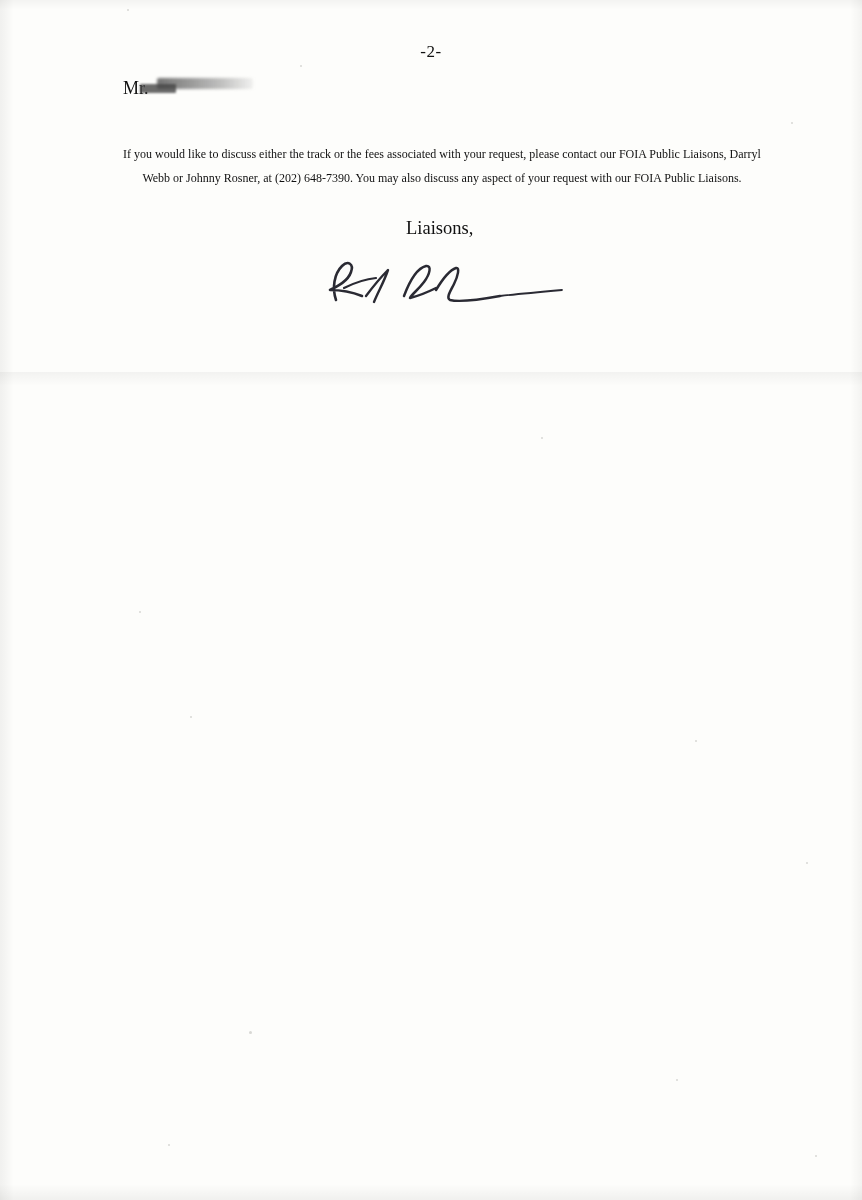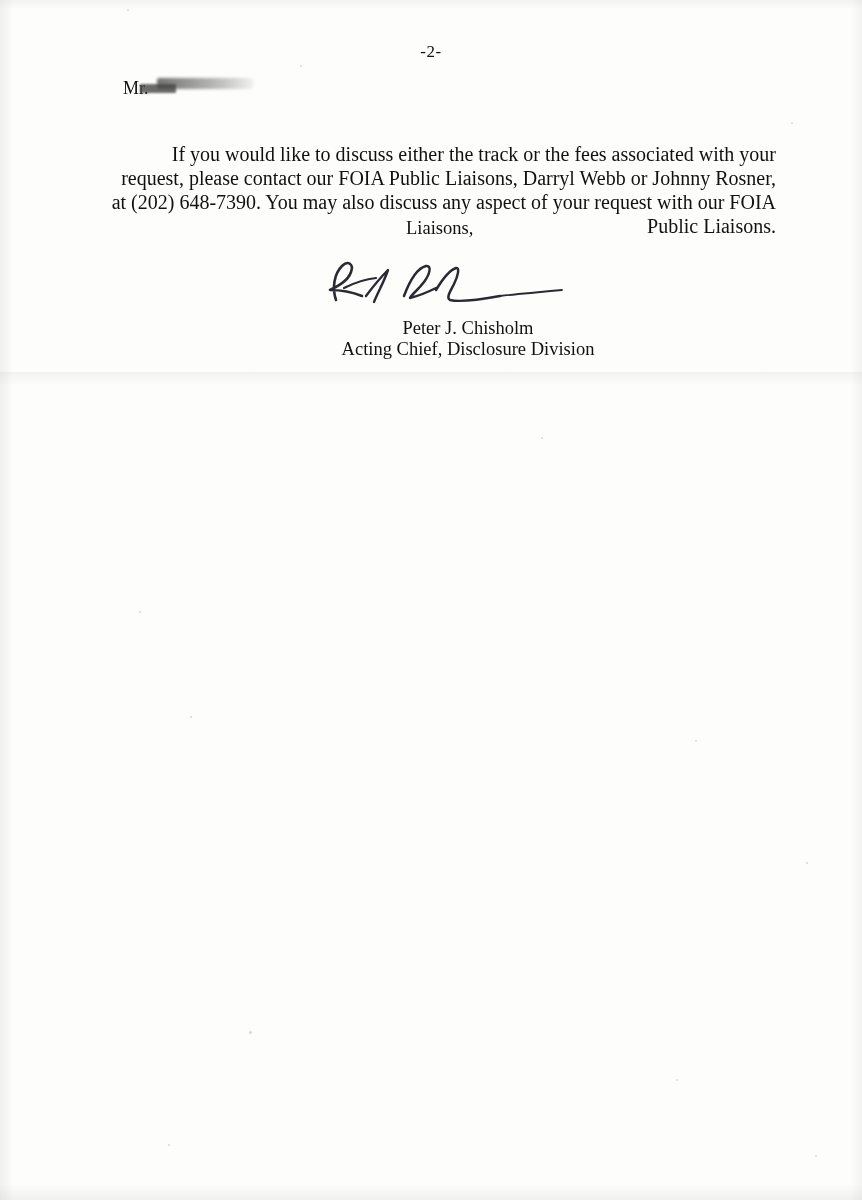--- a/index.html
+++ b/index.html
@@ -84,23 +84,23 @@
     background: rgba(70,70,70,0.8);
     filter: blur(1.1px);
     border-radius: 1px;
   }
 
   #body-paragraph {
     position: absolute;
     top: 142px;
     left: 108px;
     width: 668px;
-    font-size: 20px;
+    font-size: 12px;
     line-height: 24px;
-    text-align: right;
+    text-align: center;
   }
 
   #closing {
     position: absolute;
     top: 218px;
     left: 406px;
     font-size: 18.5px;
   }
 
   #signature-wrap {
@@ -160,18 +160,14 @@
         <path d="M18 48 C14 36, 16 22, 24 14 C30 8, 36 12, 33 20 C30 29, 20 34, 12 38 C22 38, 34 40, 44 44" stroke-width="2.6"></path>
         <path d="M26 36 C36 31, 48 27, 58 26" stroke-width="2.2"></path>
         <path d="M48 44 C54 36, 62 26, 70 18 C66 30, 60 40, 56 50" stroke-width="2.4"></path>
         <path d="M86 44 C92 28, 100 16, 108 14 C114 13, 112 22, 106 30 C100 38, 94 42, 92 46 C100 44, 110 40, 118 36" stroke-width="2.5"></path>
         <path d="M118 38 C124 28, 132 18, 138 16 C142 15, 140 24, 136 32 C132 40, 128 46, 132 48 C140 50, 160 48, 182 44" stroke-width="2.5"></path>
         <path d="M182 44 C200 42, 222 40, 244 38" stroke-width="1.8"></path>
       </g>
     </svg>
   </div>
 
-  <div id="signature-block">
-    <div>Peter J. Chisholm</div>
-    <div>Acting Chief, Disclosure Division</div>
-  </div>
 
 </div>
 
 </body></html>

